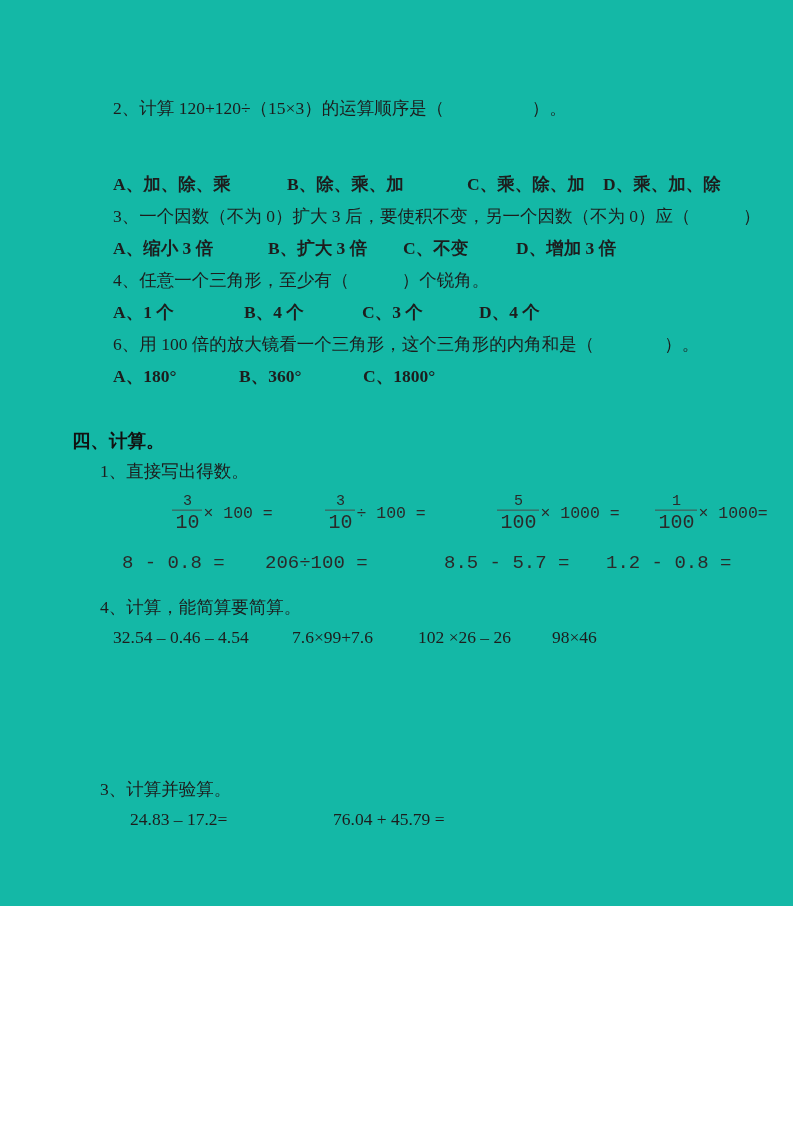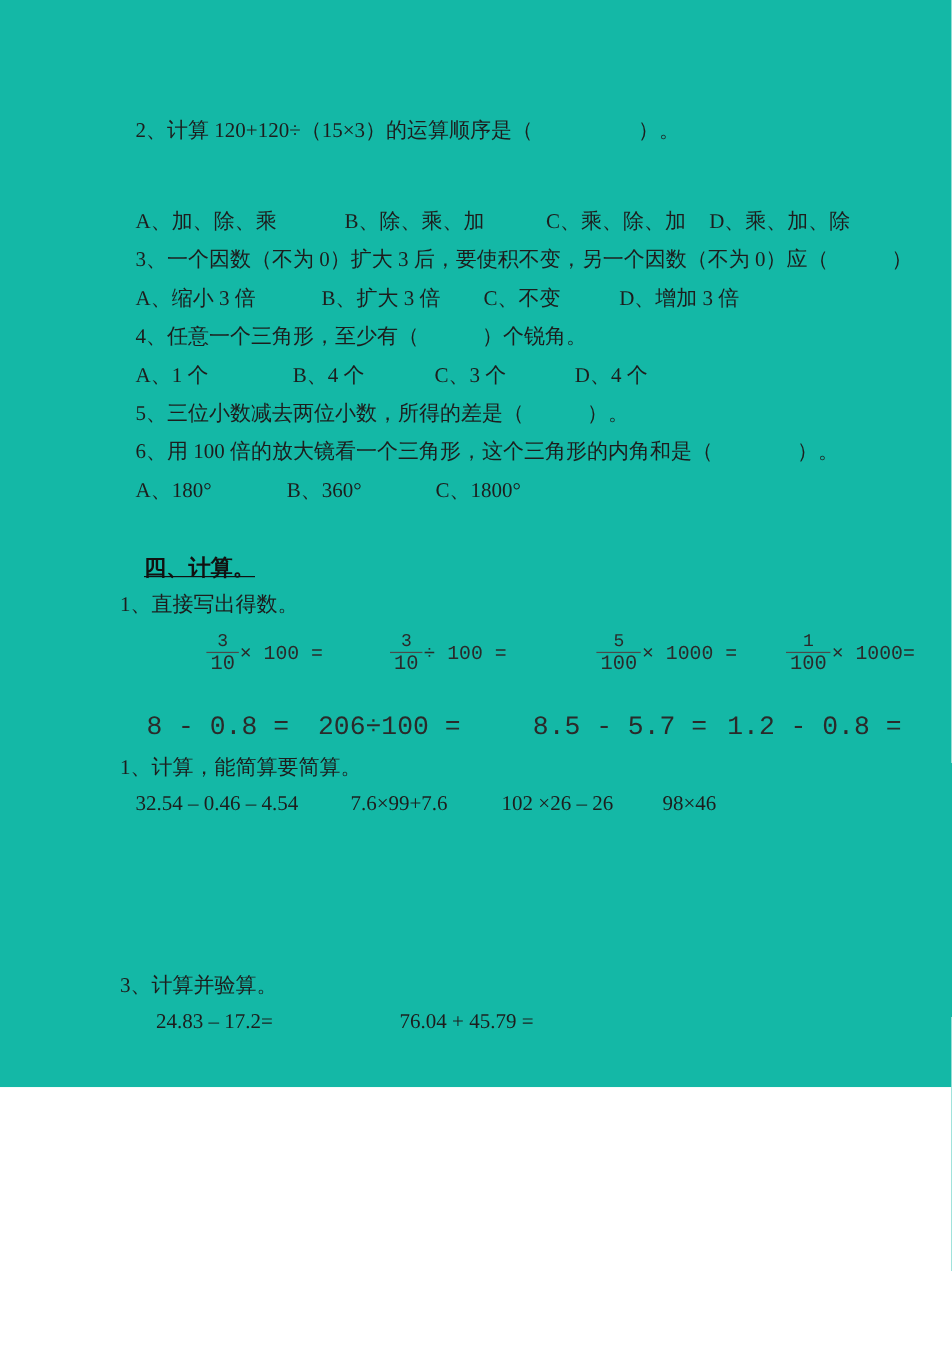--- a/index.html
+++ b/index.html
@@ -19,44 +19,43 @@
   .top-spacer { height: 92px; }
 
   
   .q-line {
     margin-left: 113px;
     margin-right: 40px;
     line-height: 32px;
     font-size: 17.5px;
     white-space: nowrap;
   }
-  .opts span { display: inline-block; white-space: pre; }
+  .opts span { display: inline-block; white-space: pre; font-weight: bold; }
   .opts.q2 span:nth-child(1){ width:174px; }
   .opts.q2 span:nth-child(2){ width:168px;margin-top:44px; }
-  .opts.q2 span:nth-child(3){ width:136px; }
+  .opts.q2 span:nth-child(3){ width:136px;margin-left:12px; }
   .opts.q3 span:nth-child(1){ width:155px; }
   .opts.q3 span:nth-child(2){ width:135px; }
   .opts.q3 span:nth-child(3){ width:113px; }
   .opts.q4 span:nth-child(1){ width:131px; }
   .opts.q4 span:nth-child(2){ width:118px; }
   .opts.q4 span:nth-child(3){ width:117px; }
   .opts.q5 span:nth-child(1){ width:187px; }
   .opts.q5 span:nth-child(2){ width:160px; }
   .opts.q6 span:nth-child(1){ width:126px; }
   .opts.q6 span:nth-child(2){ width:124px; }
 
   
   .sec-heading {
-    margin-left: 120px;
+    margin-left: 72px;
     font-family: "Liberation Sans", "DejaVu Sans", sans-serif;
     font-weight: 700;
     font-size: 18.5px;
     line-height: 30px;
     color: #111;
-    text-decoration: underline;
   }
   .sec4-heading { margin-top: 34px; }
   .sec5-heading { margin-top: 130px; }
 
   .sub-title {
     margin-left: 100px;
     font-size: 17.5px;
     line-height: 30px;
     white-space: nowrap;
   }
@@ -77,30 +76,30 @@
     color: #2a2a2a;
   }
   .frac {
     display: inline-block;
     vertical-align: middle;
     text-align: center;
     line-height: 1.05;
     margin-right: 1px;
   }
   .frac .num { display: block; font-size: 15px; padding: 0 3px; }
-  .frac .den { display: block; font-size: 17px; padding: 1px 3px 0; border-top: 1.5px solid #4a4a4a; }
+  .frac .den { display: block; font-size: 20px; padding: 1px 3px 0; border-top: 1.5px solid #4a4a4a; }
   .frac-rest { vertical-align: middle; }
 
   .simple-row { height: 30px; margin-top: 4px; }
   .simple-item {
     position: absolute;
-    top: 16px;
+    top: 4px;
     line-height: 30px;
     font-family: "Liberation Mono", "DejaVu Sans Mono", monospace;
-    font-size: 22px;
+    font-size: 19px;
     white-space: pre;
     color: #2a2a2a;
   }
 
   .expr-row { height: 30px; }
   .expr-item {
     position: absolute;
     top: 0;
     line-height: 30px;
     font-size: 17.5px;
@@ -123,21 +122,20 @@
   <div class="q-line">3、一个因数（不为 0）扩大 3 后，要使积不变，另一个因数（不为 0）应（　　　）</div>
   <div class="q-line opts q3">
     <span>A、缩小 3 倍</span><span>B、扩大 3 倍</span><span>C、不变</span><span>D、增加 3 倍</span>
   </div>
 
   <div class="q-line">4、任意一个三角形，至少有（　　　）个锐角。</div>
   <div class="q-line opts q4">
     <span>A、1 个</span><span>B、4 个</span><span>C、3 个</span><span>D、4 个</span>
   </div>
 
-  <div class="q-line">5、三位小数减去两位小数，所得的差是（　　　）。</div>
 
   <div class="q-line">6、用 100 倍的放大镜看一个三角形，这个三角形的内角和是（　　　　）。</div>
   <div class="q-line opts q6">
     <span>A、180°</span><span>B、360°</span><span>C、1800°</span>
   </div>
 
   <div class="sec-heading sec4-heading">四、计算。</div>
 
   <div class="sub-title">1、直接写出得数。</div>
 
@@ -156,21 +154,21 @@
     </div>
   </div>
 
   <div class="calc-row simple-row">
     <div class="simple-item" style="left:122px">8 - 0.8 =</div>
     <div class="simple-item" style="left:265px">206÷100 =</div>
     <div class="simple-item" style="left:444px">8.5 - 5.7 =</div>
     <div class="simple-item" style="left:606px">1.2 - 0.8 =</div>
   </div>
 
-  <div class="sub-title part2-title">1、计算，能简算要简算。</div>
+  <div class="sub-title part2-title">4、计算，能简算要简算。</div>
 
   <div class="calc-row expr-row">
     <div class="expr-item" style="left:113px">32.54 – 0.46 – 4.54</div>
     <div class="expr-item" style="left:292px">7.6×99+7.6</div>
     <div class="expr-item" style="left:418px">102 ×26 – 26</div>
     <div class="expr-item" style="left:552px">98×46</div>
   </div>
 
   <div class="sub-title part3-title">3、计算并验算。</div>
 

